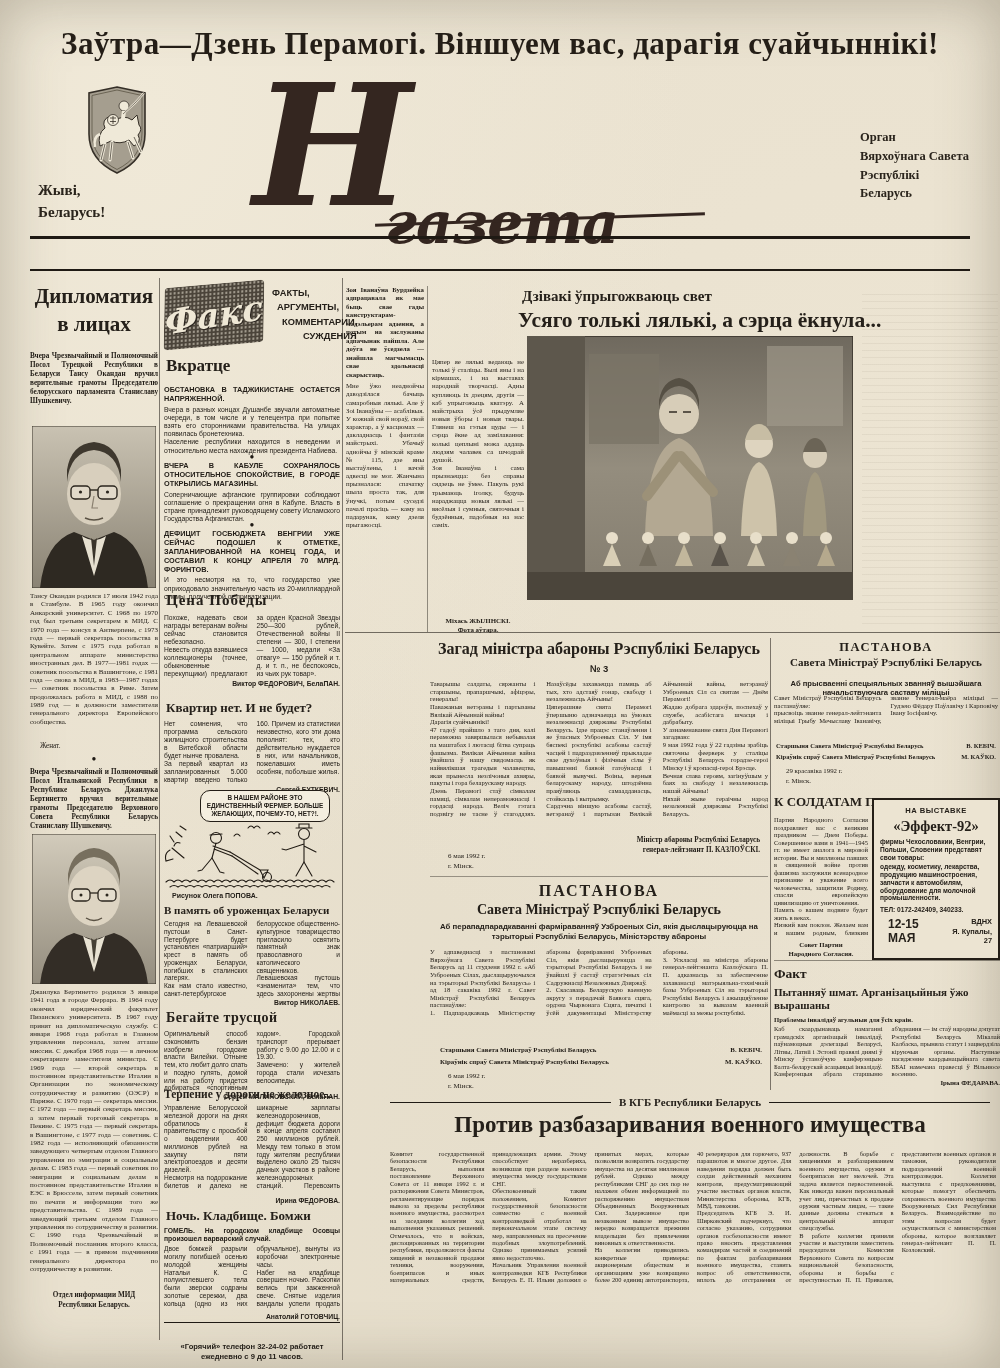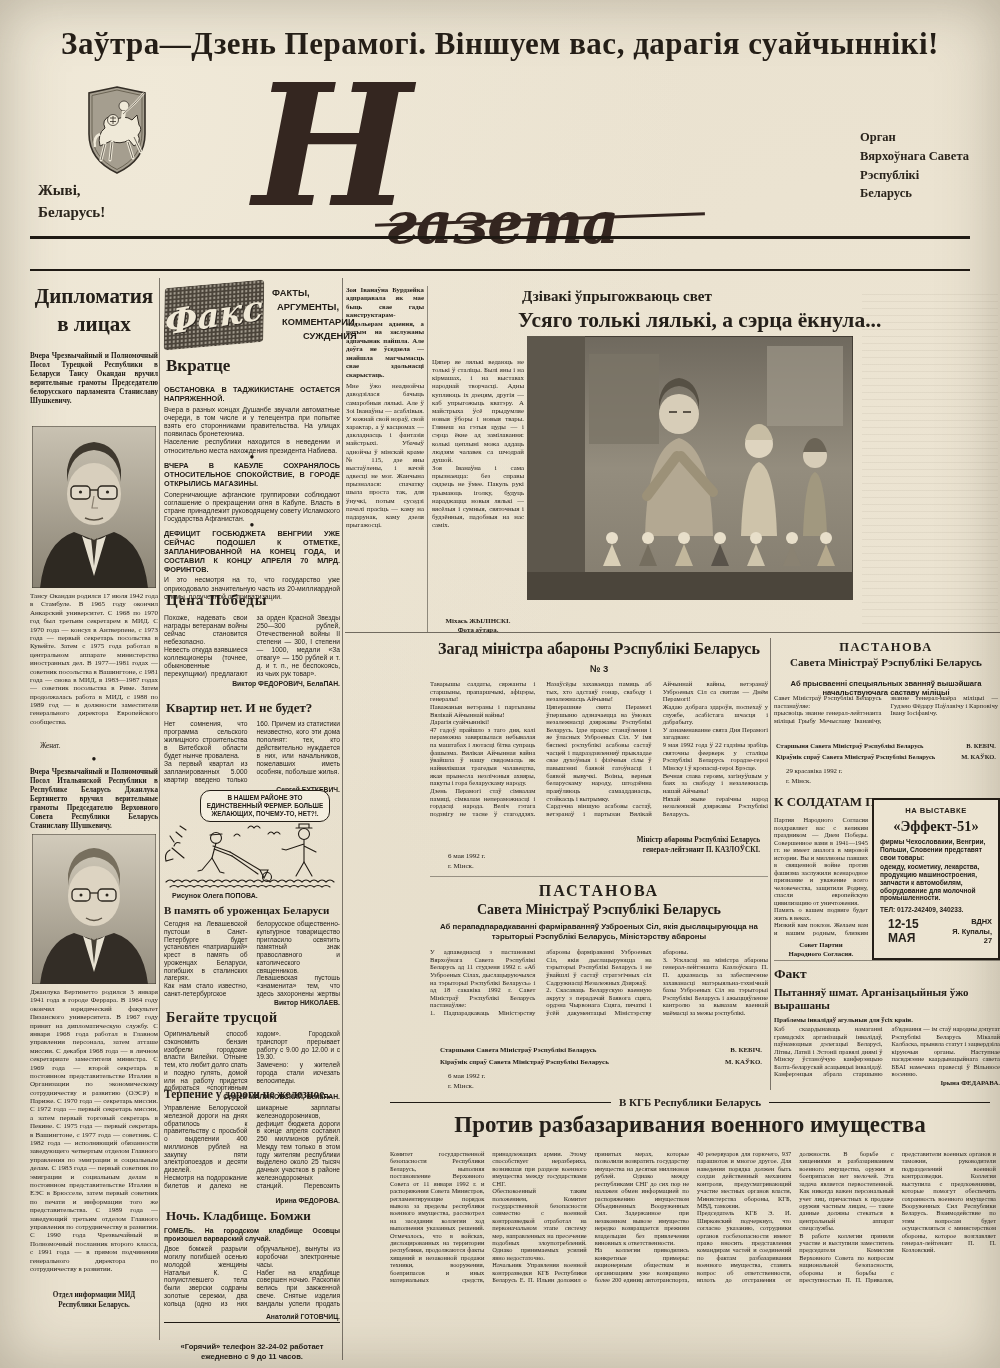--- a/index.html
+++ b/index.html
@@ -407,21 +407,21 @@
       <div class="ser just prelines clip" style="font-size:6.5px;line-height:1.16;height:122px;">Партия Народного Согласия поздравляет вас с великим праздником — Днем Победы. Совершенное вами в 1941—1945 гг. не имеет аналога в мировой истории. Вы и миллионы павших в священной войне против фашизма заслужили всенародное признание и уважение всего человечества, защитили Родину, спасли европейскую цивилизацию от уничтожения.
 Память о вашем подвиге будет жить в веках.
 Низкий вам поклон. Желаем вам и вашим родным, близким здоровья, благополучия, счастья.</div>
       <div class="ser b ctr prelines" style="font-size:6.8px;line-height:1.3;margin-top:3px;">Совет Партии
 Народного Согласия.</div>
     </div>
   </div>
 
   <div class="abs adbox" style="left:872px;top:798px;width:112px;height:146px;">
     <div class="san b ctr" style="font-size:7.6px;letter-spacing:.5px;">НА ВЫСТАВКЕ</div>
-    <div class="ser b ctr" style="font-size:14.5px;margin-top:3px;">«Эффект-51»</div>
+    <div class="ser b ctr" style="font-size:14.5px;margin-top:3px;">«Эффект-92»</div>
     <div class="san b phl" style="margin-top:3px;">фирмы Чехословакии, Венгрии, Польши, Словении представят свои товары:</div>
     <div class="san b phl" style="margin-top:2px;">одежду, косметику, лекарства, продукцию машиностроения, запчасти к автомобилям, оборудование для молочной промышленности.</div>
     <div class="san b" style="font-size:6.6px;margin-top:4px;">ТЕЛ:   0172-242409, 340233.</div>
     <div style="display:flex;align-items:flex-end;justify-content:space-between;margin-top:4px;margin-left:8px;">
       <span class="san b" style="font-size:12px;">12-15 МАЯ</span>
       <span class="san b rt" style="font-size:7.4px;line-height:1.25;">
         <div>ВДНХ</div>
         <div>Я. Купалы, 27</div>
       </span>
     </div>

